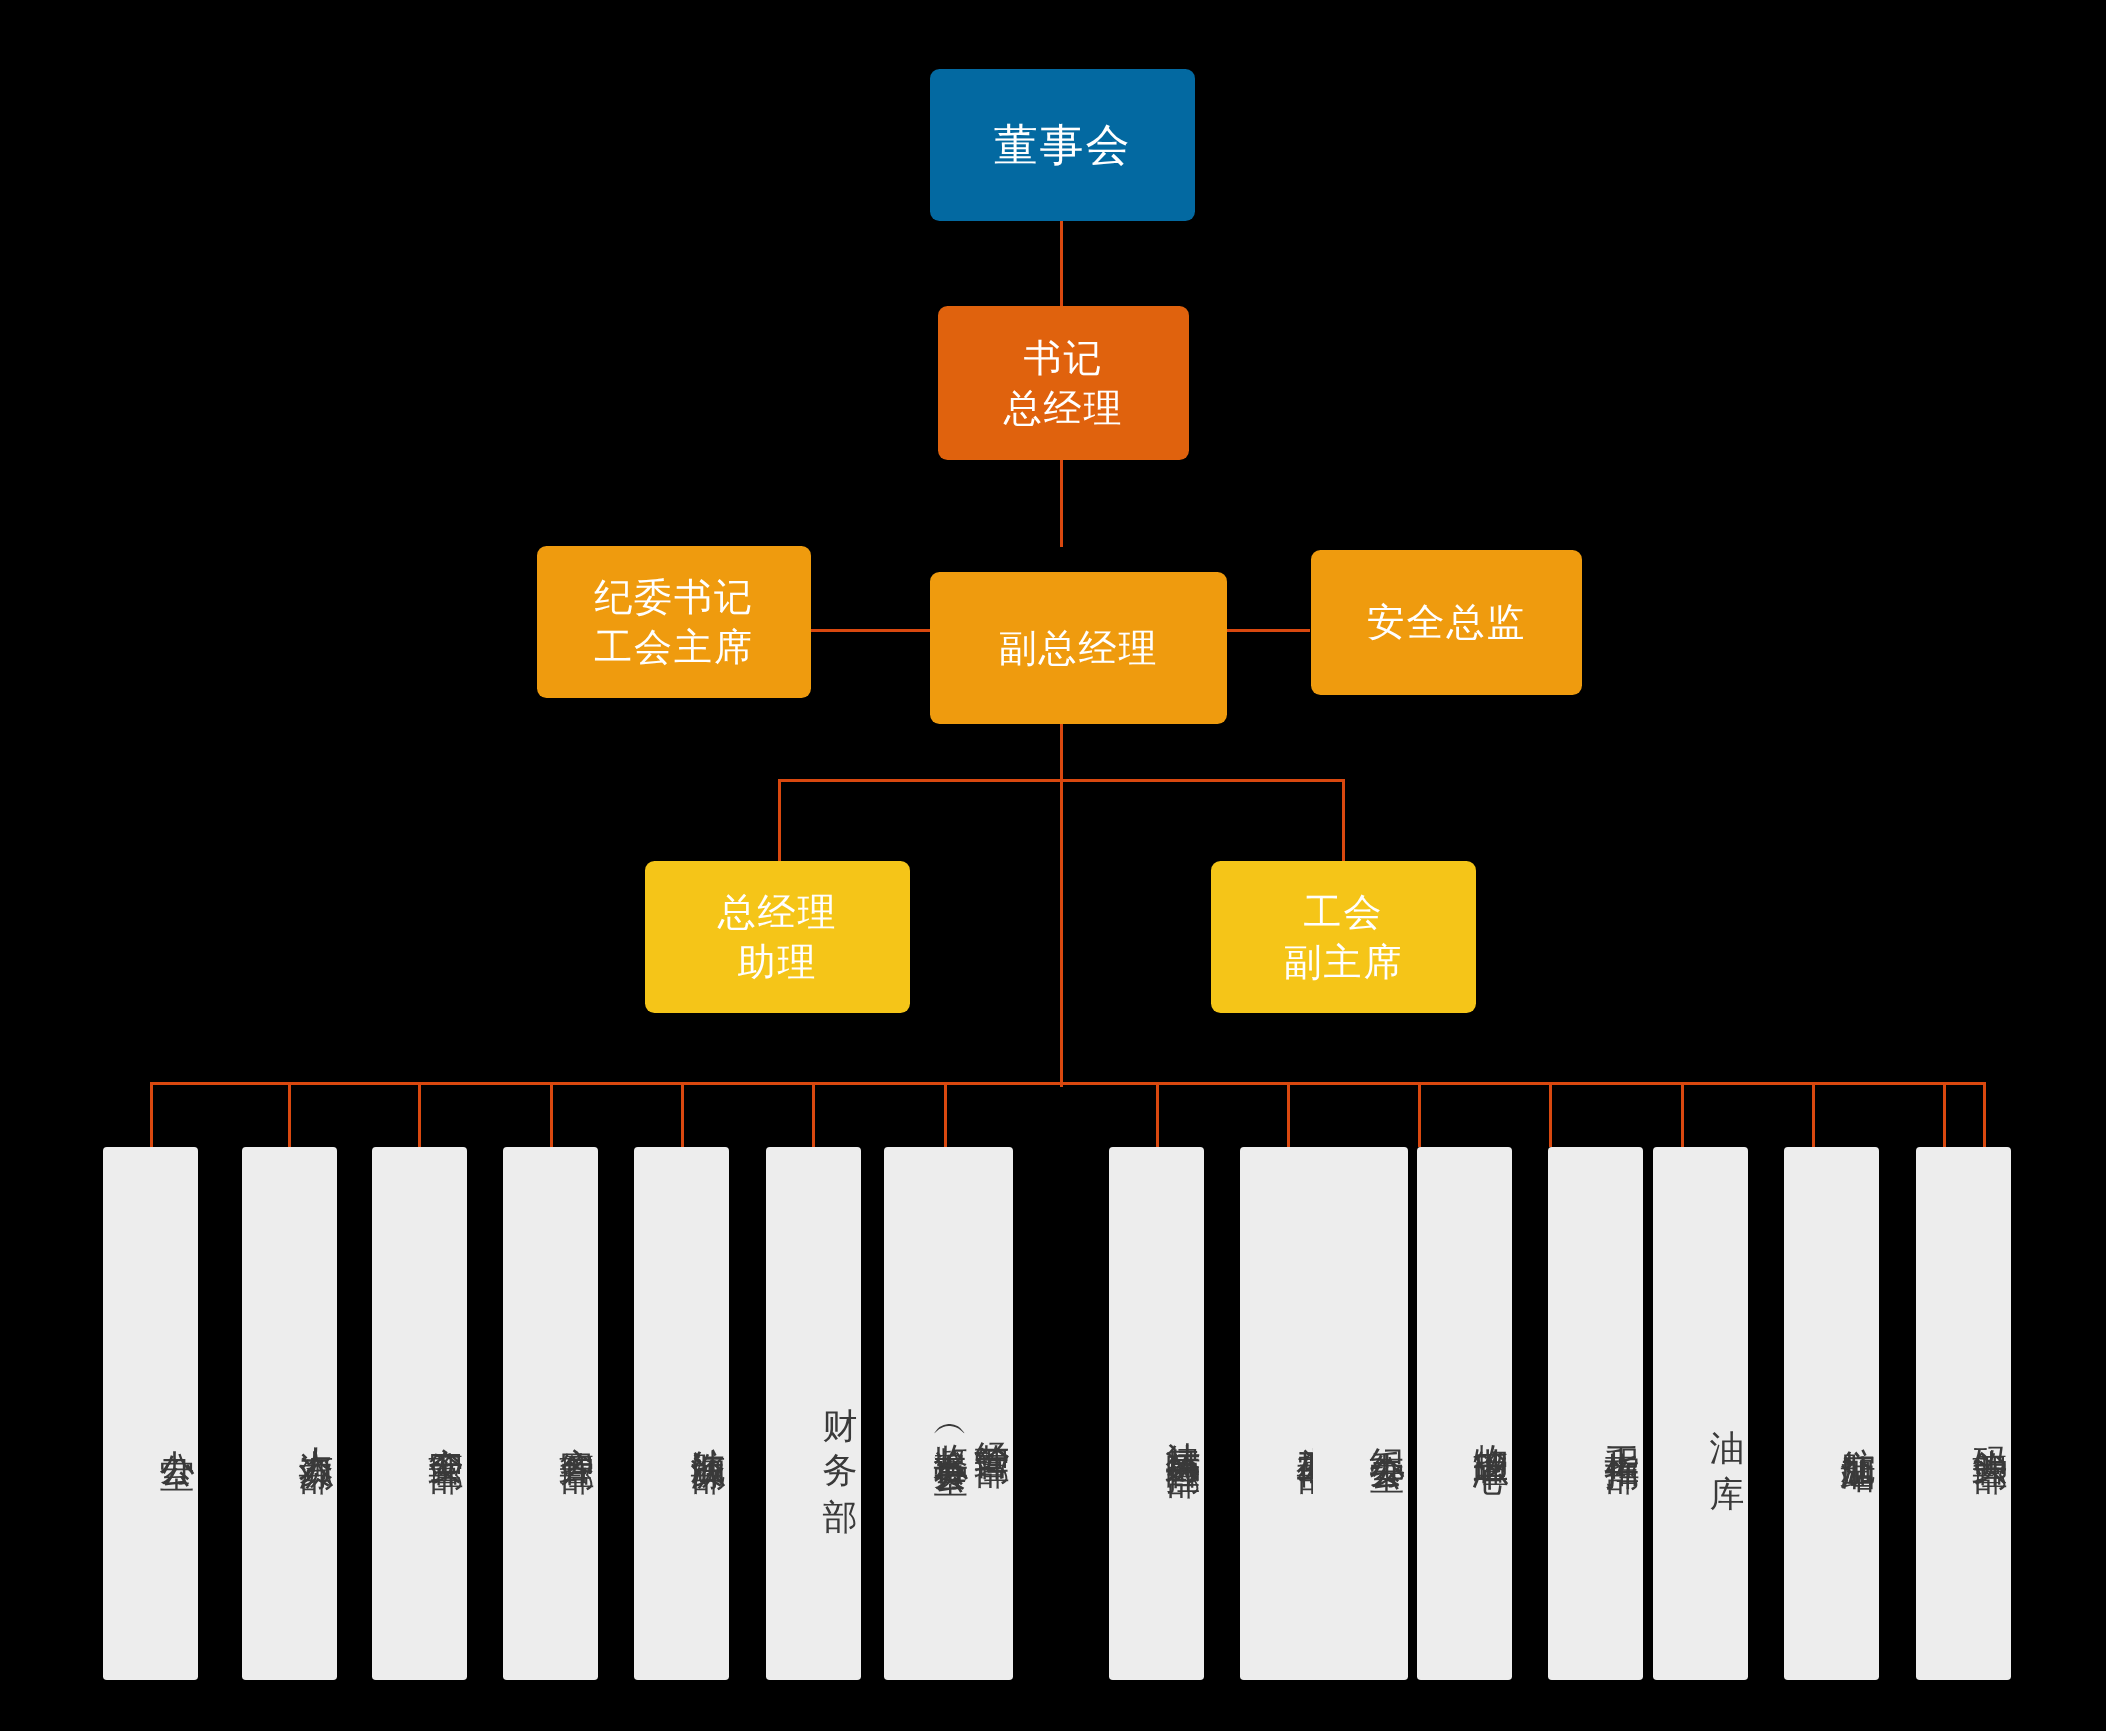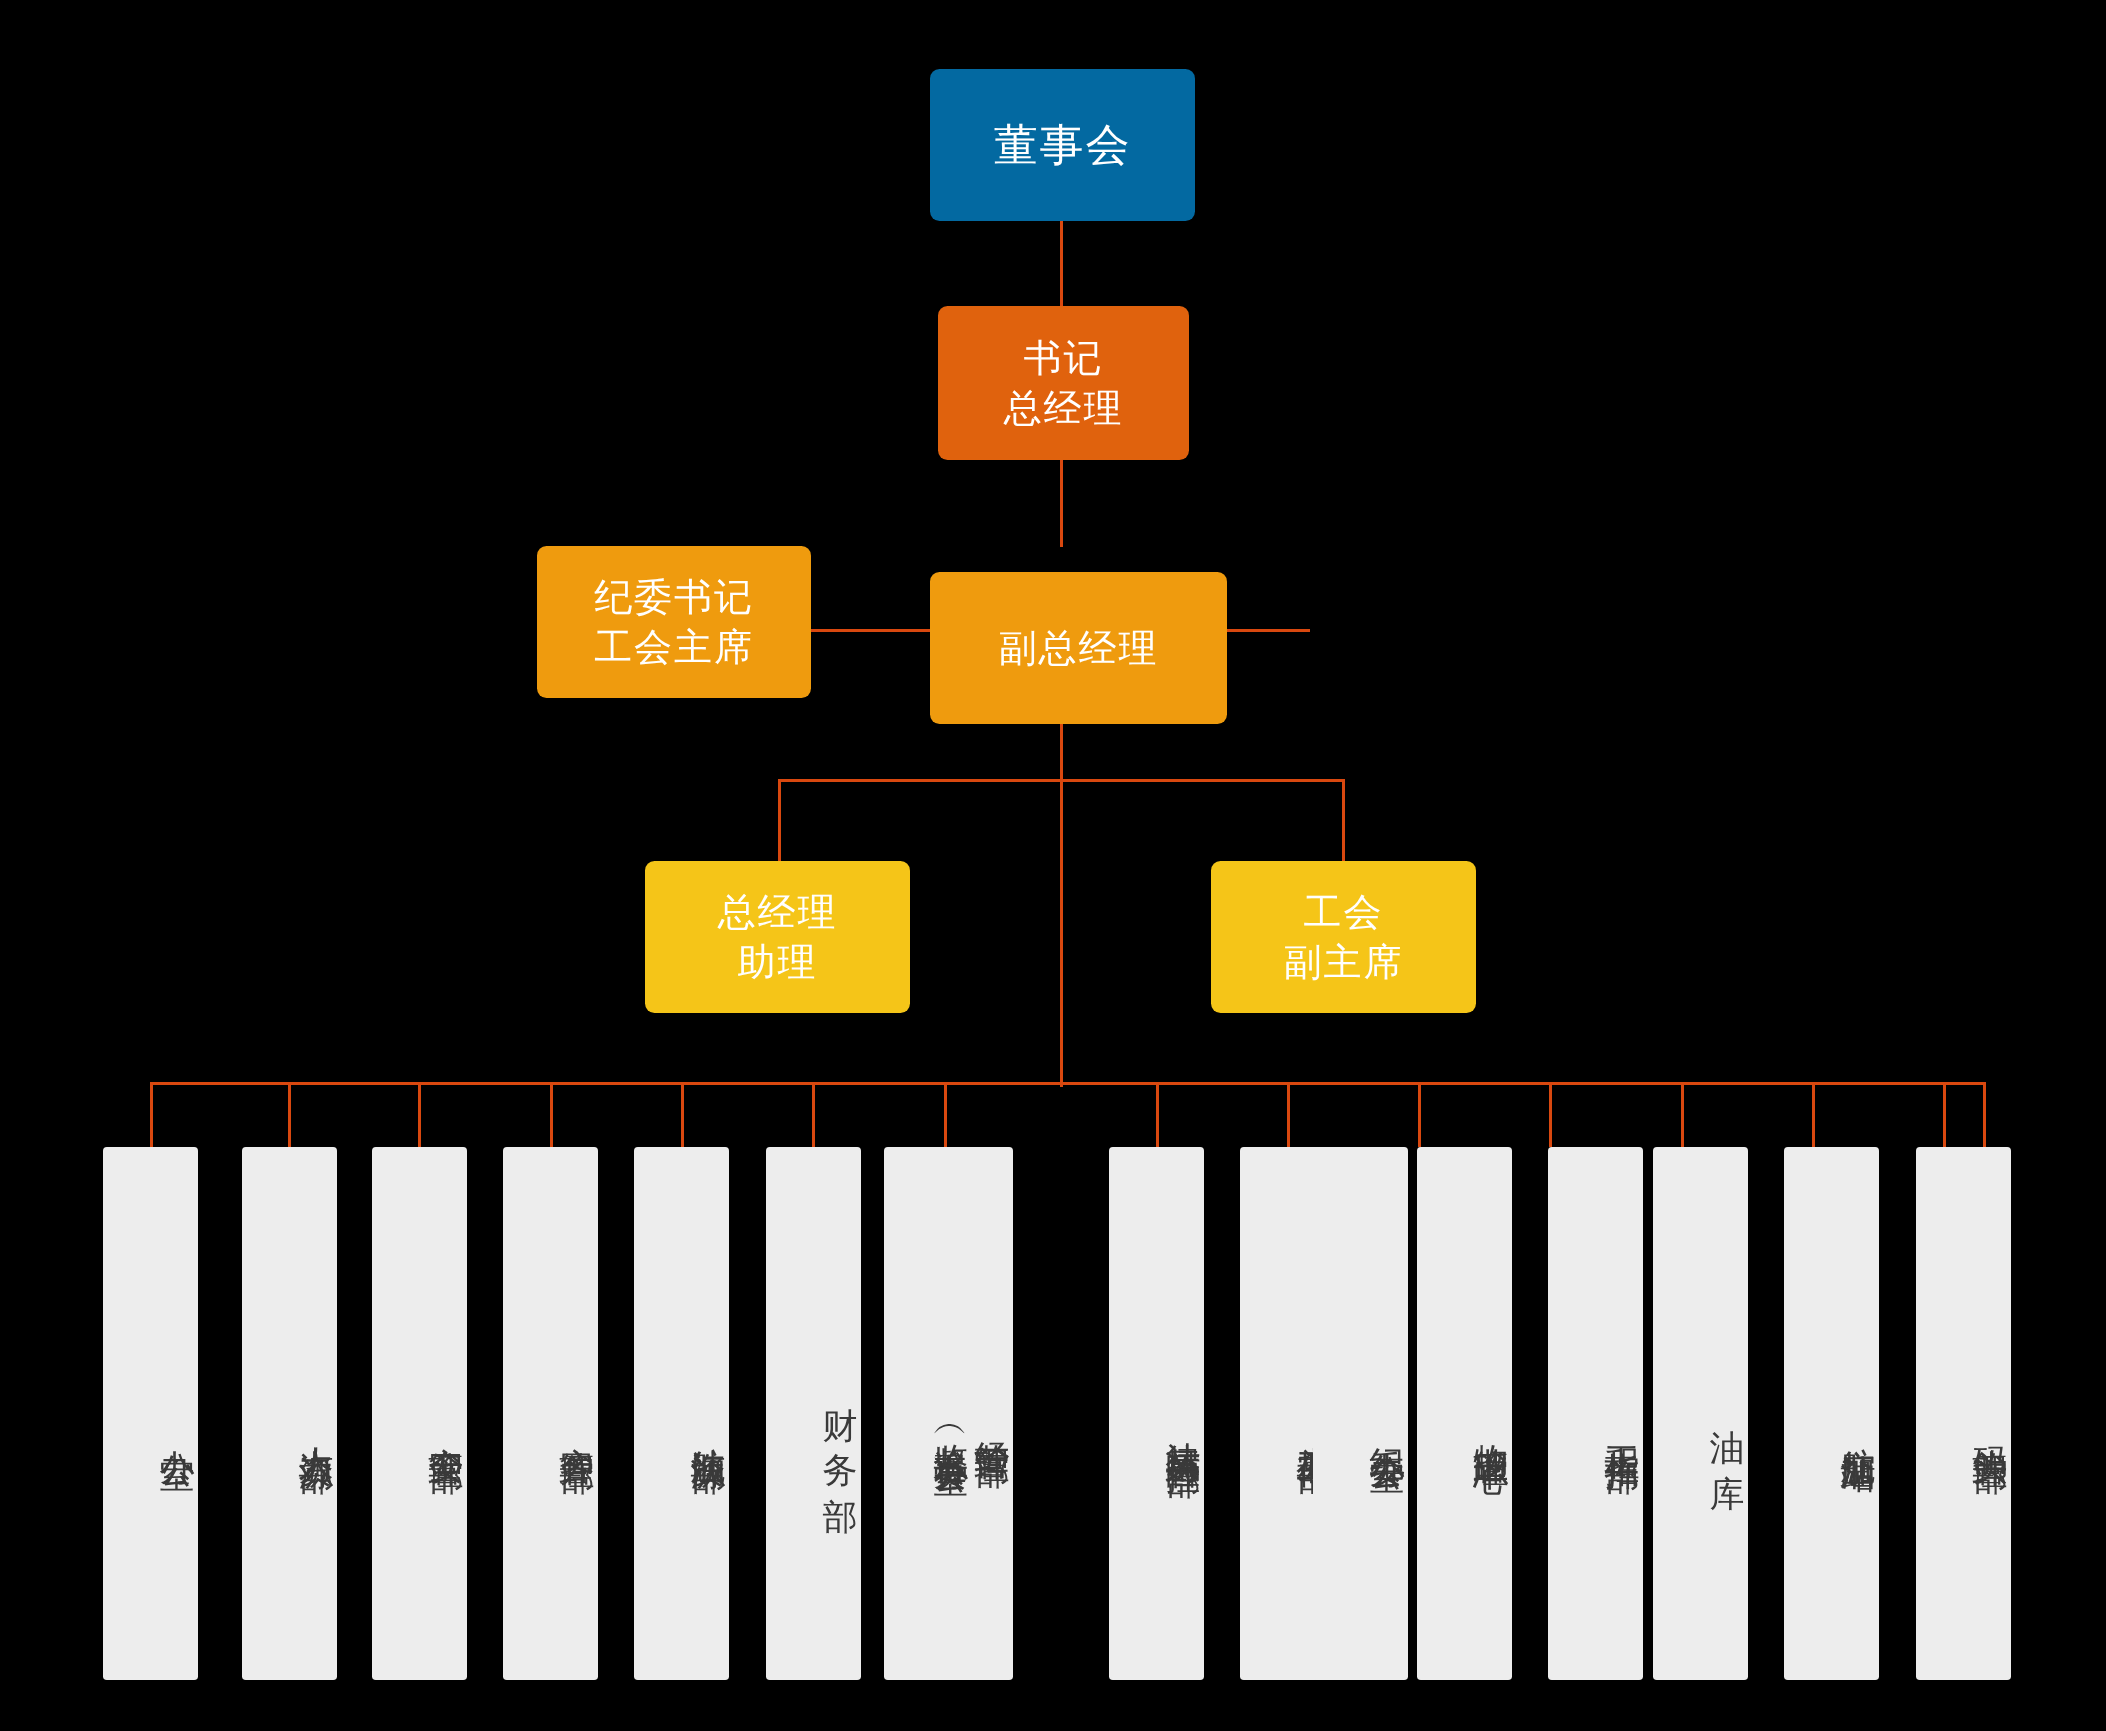--- a/index.html
+++ b/index.html
@@ -111,20 +111,21 @@
   <div class="line v" style="left:1983px; top:1082px; height:65px;"></div>
 
   <div class="node node-board" style="left:930px; top:69px; width:265px; height:152px;">董事会</div>
 
   <div class="node node-gm" style="left:930px; top:306px; width:251px; height:154px;margin-left:8px;">书记
 总经理</div>
 
   <div class="node node-l3" style="left:537px; top:546px; width:274px; height:152px;text-align:right;">纪委书记
 工会主席</div>
   <div class="node node-l3" style="left:930px; top:546px; width:297px; height:152px;margin-top:26px;">副总经理</div>
+  <div class="node node-l3" style="left:1311px; top:550px; width:271px; height:145px;">安全总监</div>
 
   <div class="node node-l4" style="left:645px; top:861px; width:265px; height:152px;">总经理
 助理</div>
   <div class="node node-l4" style="left:1211px; top:861px; width:265px; height:152px;text-align:center;">工会
 副主席</div>
 
   <div class="dept" style="left:103px; top:1147px; width:95px; height:533px;">办公室</div>
   <div class="dept" style="left:242px; top:1147px; width:95px; height:533px;">人力资源部</div>
   <div class="dept" style="left:372px; top:1147px; width:95px; height:533px;">安全管理部</div>
   <div class="dept" style="left:503px; top:1147px; width:95px; height:533px;">客户管理部</div>

